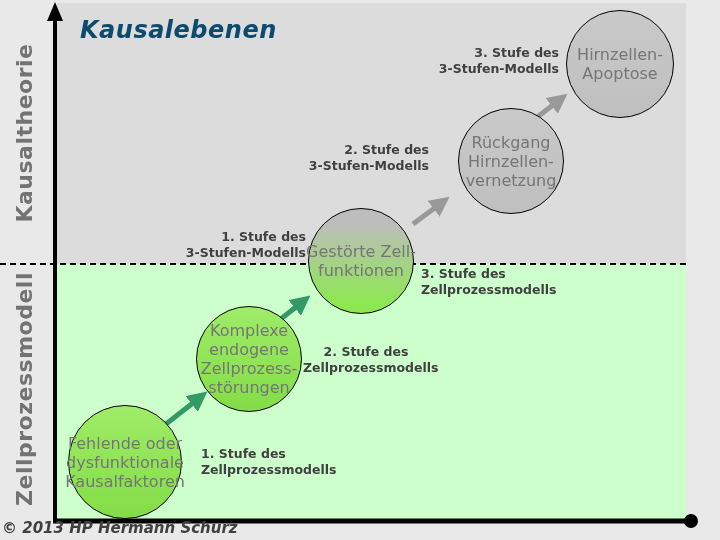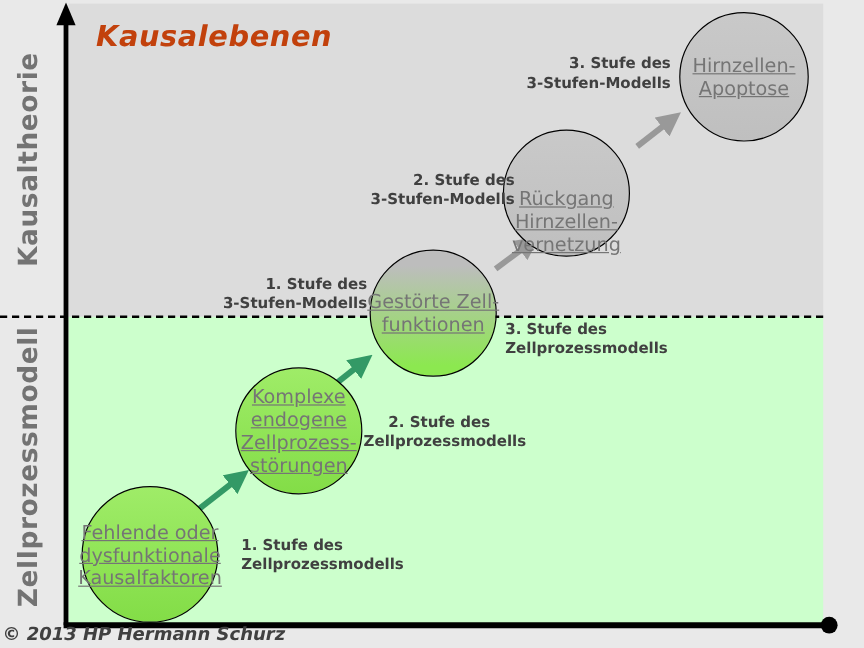--- a/index.html
+++ b/index.html
@@ -8,41 +8,41 @@
     font-family:"DejaVu Sans","Liberation Sans",sans-serif;
     position:relative;overflow:hidden;
   }
   .canvas{position:absolute;left:0;top:0;width:720px;height:540px;}
   .region{position:absolute;}
   .region-top{left:57px;top:3px;width:629px;height:261px;background:#DCDCDC;}
   .region-bottom{left:57px;top:264px;width:629px;height:257px;background:#CCFFCC;}
   svg.overlay{position:absolute;left:0;top:0;width:720px;height:540px;pointer-events:none;}
   .title{
     position:absolute;left:80px;top:16px;
-    font-size:24px;font-weight:bold;font-style:italic;color:#c2410c;
+    font-size:24px;font-weight:bold;font-style:italic;color:#0c4a6e;
     letter-spacing:0.5px;white-space:nowrap;
   }
   .ylab{
     position:absolute;color:#737373;font-weight:bold;font-size:22px;
     white-space:nowrap;transform:translate(-50%,-50%) rotate(-90deg);
     letter-spacing:0.5px;
   }
   .ylab-top{left:24px;top:133px;}
   .ylab-bottom{left:24px;top:389px;}
   .circle{
     position:absolute;border-radius:50%;border:1px solid #000;
     display:flex;align-items:center;justify-content:center;text-align:center;
-    color:#757575;box-sizing:border-box;text-decoration:underline;
+    color:#757575;box-sizing:border-box;
   }
   .circle .txt{font-size:16px;line-height:19px;white-space:nowrap;}
   .txt span{display:block;}
   .c1{left:68px;top:405px;width:114px;height:114px;background:linear-gradient(180deg,#9FEC68,#83DD47);justify-content:center;}
   .c2{left:196px;top:306px;width:106px;height:106px;background:linear-gradient(180deg,#9FEC68,#83DD47);}
   .c3{left:308px;top:208px;width:106px;height:106px;background:linear-gradient(180deg,#BDBDBD 12%,#8CE850 92%);}
-  .c4{left:419px;top:108px;width:106px;height:106px;background:linear-gradient(180deg,#C9C9C9,#BFBFBF);align-items:flex-end;}
+  .c4{left:458px;top:108px;width:106px;height:106px;background:linear-gradient(180deg,#C9C9C9,#BFBFBF);}
   .c5{left:566px;top:10px;width:108px;height:108px;background:linear-gradient(180deg,#C9C9C9,#BFBFBF);}
   .rlabel{
     position:absolute;color:#404040;font-weight:bold;
     font-size:12.5px;line-height:16px;white-space:nowrap;
   }
   .r1{left:180px;top:229px;width:126px;text-align:right;}
   .r2{left:303px;top:142px;width:126px;text-align:right;}
   .r3{left:433px;top:45px;width:126px;text-align:right;}
   .r4{left:201px;top:446px;text-align:left;}
   .r5{left:303px;top:344px;width:126px;text-align:center;}

